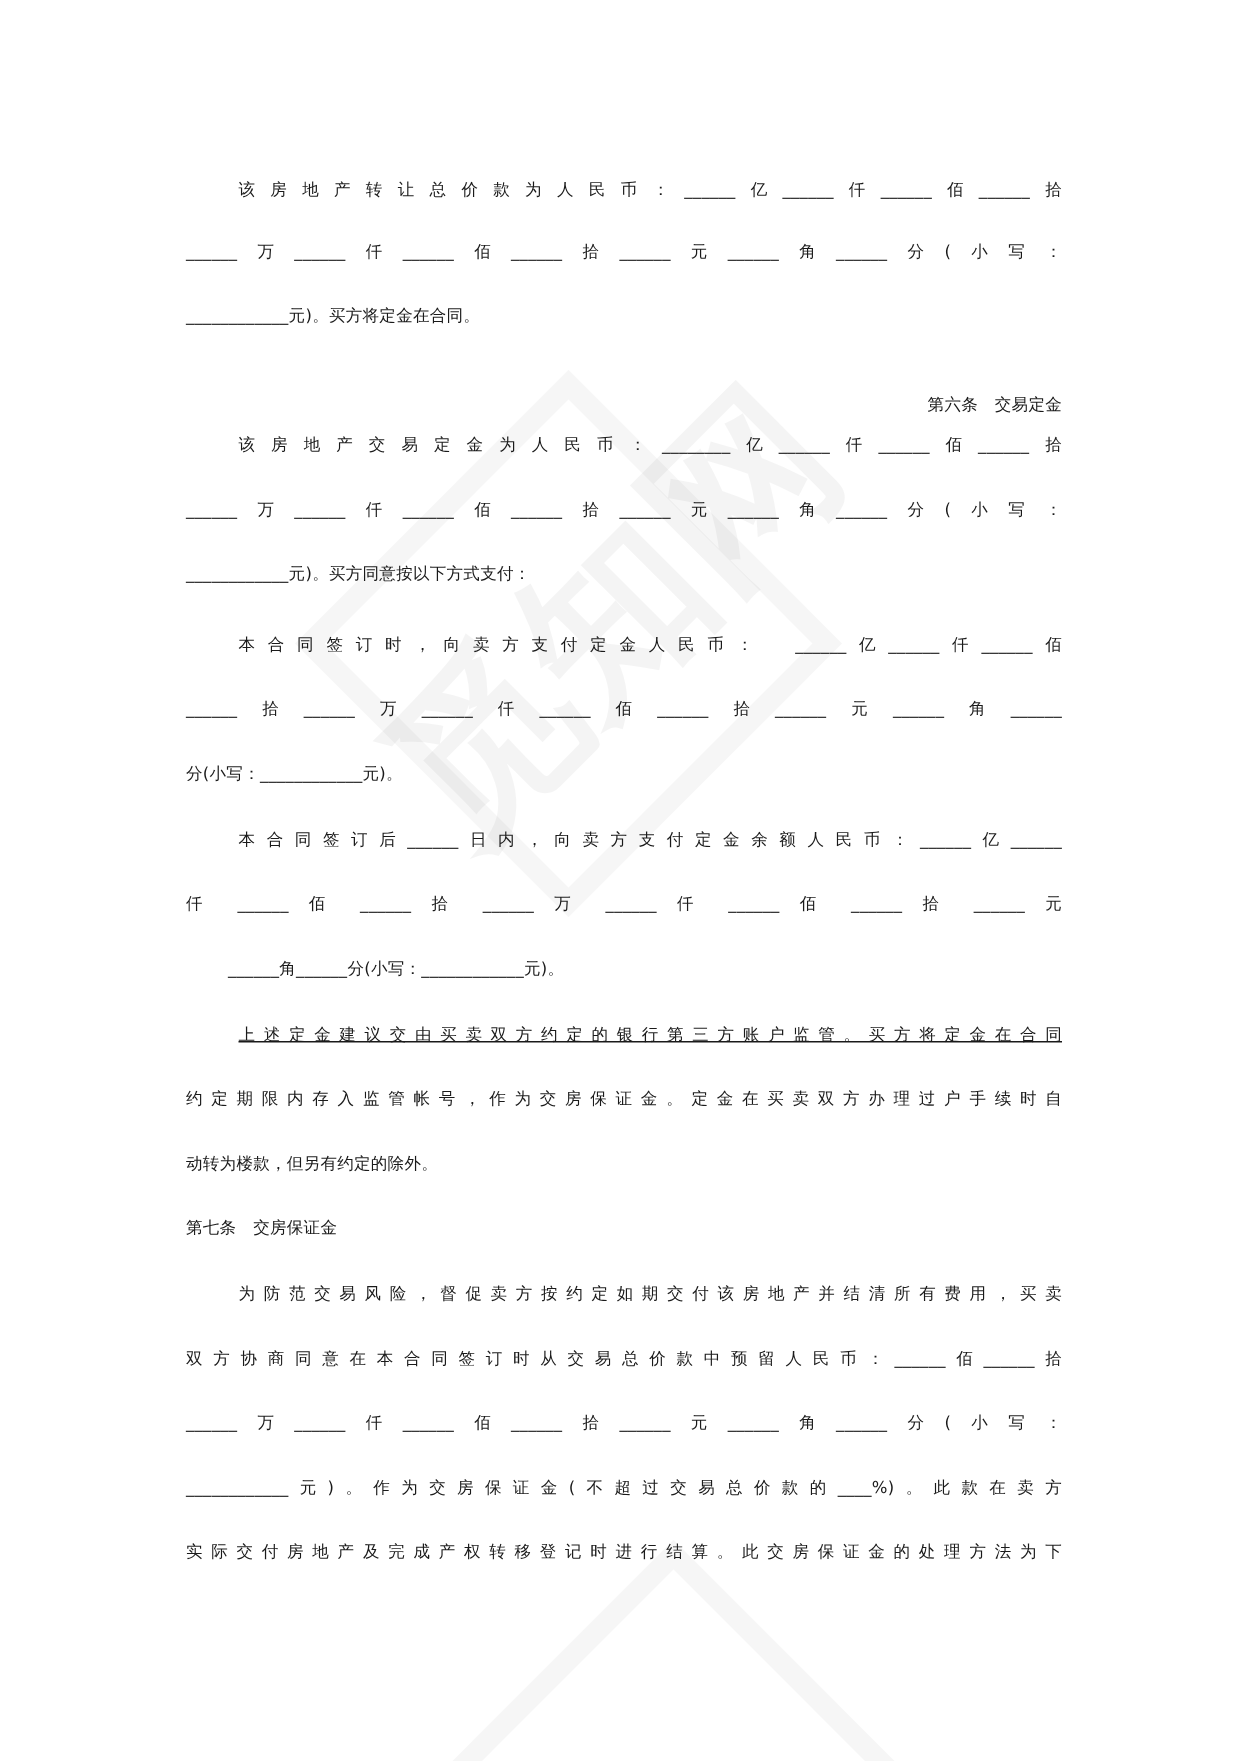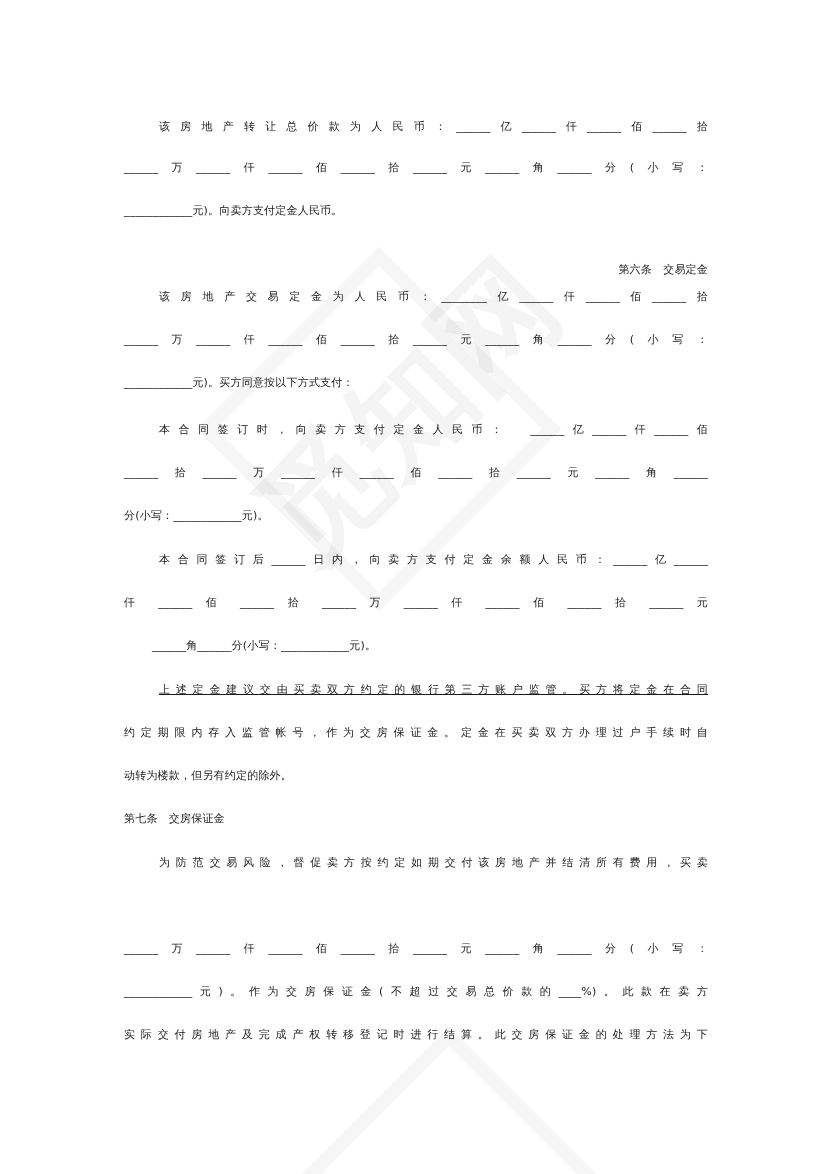--- a/index.html
+++ b/index.html
@@ -56,38 +56,39 @@
 <body>
 
 <div class="page">
 
   <div class="wm-box" style="left:250px; top:300px; width:230px; height:230px;"></div>
   <div class="watermark" style="left:230px; top:330px;">觅知网</div>
   <div class="wm-box" style="left:320px; top:1080px; width:230px; height:230px;"></div>
 
   <div class="line indent justify" style="top:116px;">该房地产转让总价款为人民币：______亿______仟______佰______拾</div>
   <div class="line justify" style="top:157px;">______万______仟______佰______拾______元______角______分(小写：</div>
-  <div class="line" style="top:200px;">____________元)。向卖方支付定金人民币。</div>
+  <div class="line" style="top:200px;">____________元)。买方将定金在合同。</div>
 
   <div class="line indent" style="top:259px;text-align:right;">第六条　交易定金</div>
   <div class="line indent justify" style="top:286px;">该房地产交易定金为人民币：________亿______仟______佰______拾</div>
   <div class="line justify" style="top:329px;">______万______仟______佰______拾______元______角______分(小写：</div>
   <div class="line" style="top:372px;">____________元)。买方同意按以下方式支付：</div>
 
   <div class="line indent justify" style="top:419px;">本合同签订时，向卖方支付定金人民币：　______亿______仟______佰</div>
   <div class="line" style="top:505px;">分(小写：____________元)。</div>
   <div class="line justify" style="top:462px;">______拾______万______仟______佰______拾______元______角______</div>
 
   <div class="line indent justify" style="top:549px;">本合同签订后______日内，向卖方支付定金余额人民币：______亿______</div>
   <div class="line justify" style="top:592px;">仟 ______ 佰 ______ 拾 ______ 万 ______ 仟 ______ 佰 ______ 拾 ______ 元</div>
   <div class="line" style="top:635px;margin-left:28px;">______角______分(小写：____________元)。</div>
 
   <div class="line indent justify" style="top:679px;text-decoration:underline;">上述定金建议交由买卖双方约定的银行第三方账户监管。买方将定金在合同</div>
   <div class="line justify" style="top:722px;">约定期限内存入监管帐号，作为交房保证金。定金在买卖双方办理过户手续时自</div>
   <div class="line" style="top:765px;">动转为楼款，但另有约定的除外。</div>
 
   <div class="line" style="top:808px;">第七条　交房保证金</div>
   <div class="line indent justify" style="top:852px;">为防范交易风险，督促卖方按约定如期交付该房地产并结清所有费用，买卖</div>
+  <div class="line justify" style="top:895px;">双方协商同意在本合同签订时从交易总价款中预留人民币：______佰______拾</div>
   <div class="line justify" style="top:938px;">______万______仟______佰______拾______元______角______分(小写：</div>
   <div class="line justify" style="top:1024px;">实际交付房地产及完成产权转移登记时进行结算。此交房保证金的处理方法为下</div>
   <div class="line justify" style="top:981px;">____________元)。作为交房保证金(不超过交易总价款的____%)。此款在卖方</div>
 
 </div>
 
 </body></html>

